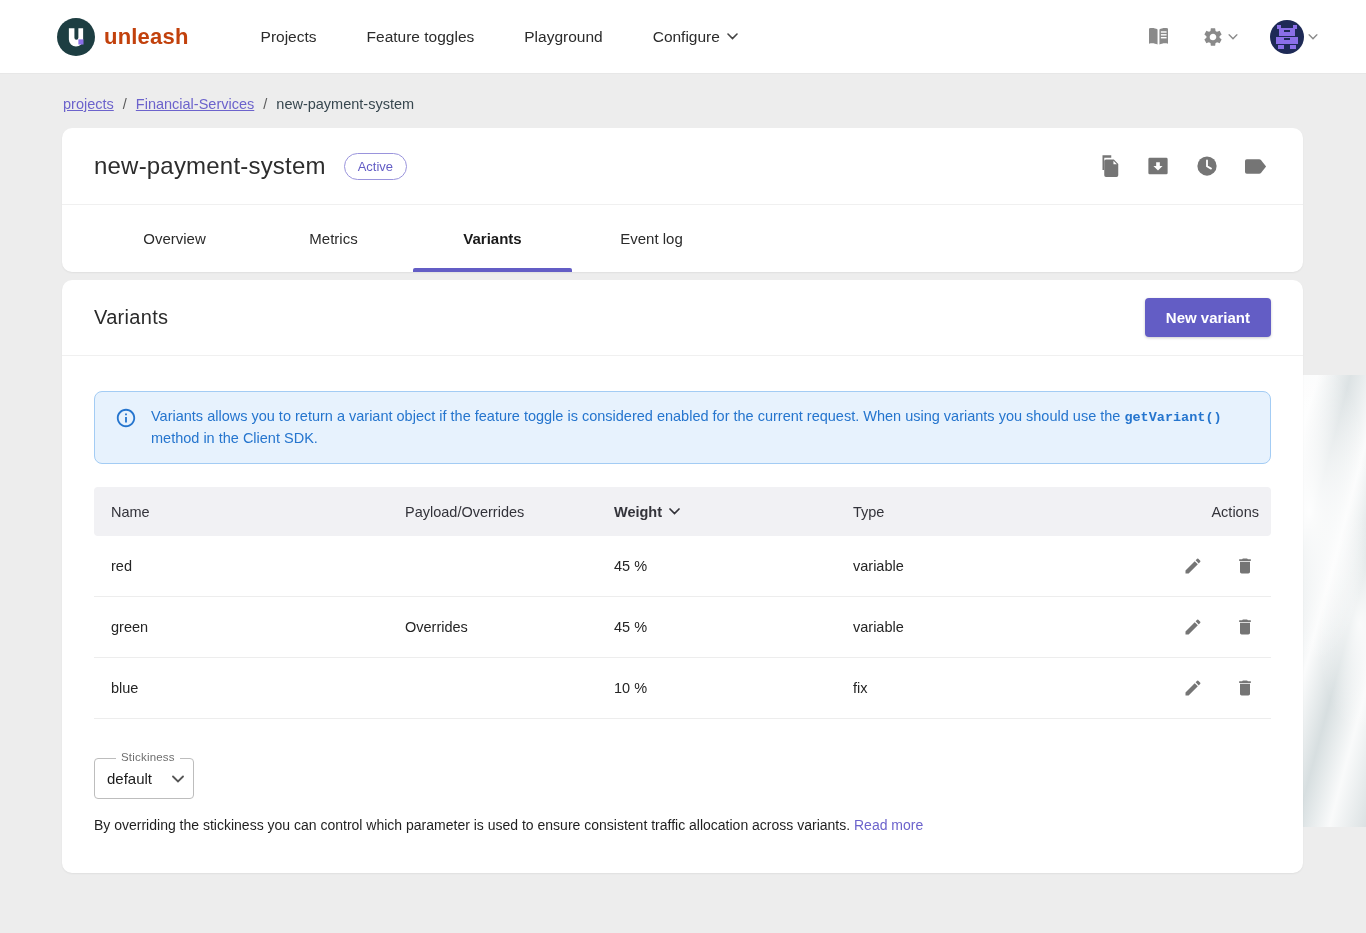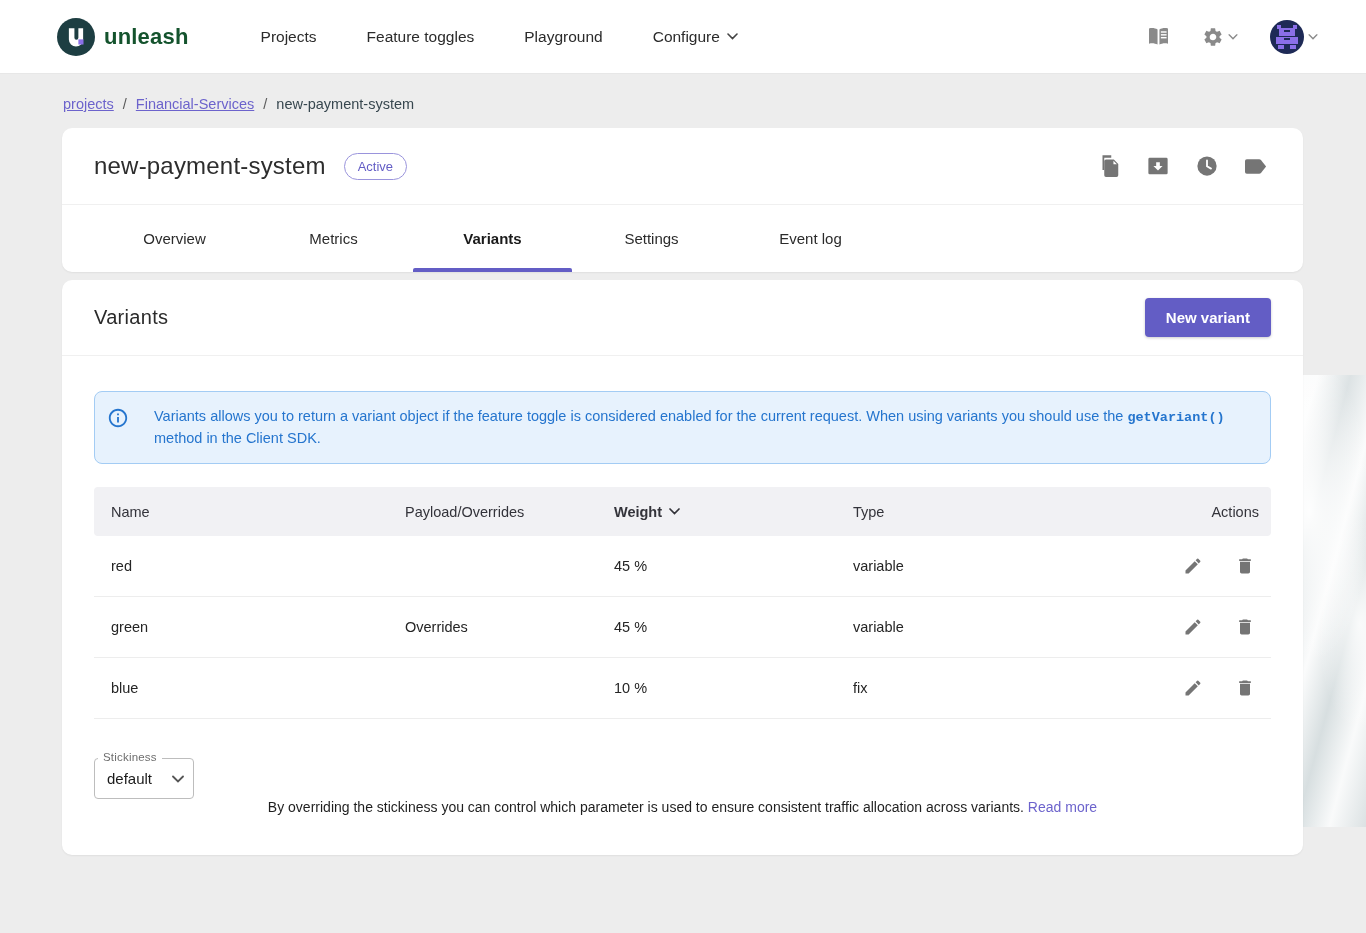--- a/index.html
+++ b/index.html
@@ -16,21 +16,21 @@
     height: 74px;
     background: #FFFFFF;
     border-bottom: 1px solid #E7E7E7;
     display: flex;
     align-items: center;
     padding: 0 44px 0 57px;
     position: relative;
     z-index: 3;
   }
   .logo { display: flex; align-items: center; gap: 9px; cursor: pointer; }
-  .logo-text { font-size: 22px; font-weight: bold; color: #14532d; letter-spacing: 0.2px; }
+  .logo-text { font-size: 22px; font-weight: bold; color: #c2410c; letter-spacing: 0.2px; }
   .nav-links { display: flex; align-items: center; gap: 50px; margin-left: 72px; }
   .nav-link {
     font-size: 15.5px; color: #2B2B2B; background: none; border: none;
     font-family: inherit; cursor: pointer; display: flex; align-items: center; gap: 7px;
   }
   .navbar-right { margin-left: auto; display: flex; align-items: center; gap: 24px; }
   .icon-btn { background: none; border: none; cursor: pointer; display: flex; align-items: center; gap: 4px; padding: 4px; }
   .avatar-circle {
     width: 34px; height: 34px; border-radius: 50%;
     background: #1E2A56; display: flex; align-items: center; justify-content: center;
@@ -89,21 +89,21 @@
     border: none; border-radius: 4px; padding: 11px 21px; cursor: pointer;
     box-shadow: 0 1px 3px rgba(0,0,0,0.2);
   }
 
   .section-body { padding: 0 32px; }
 
   
   .alert-info {
     margin-top: 35px;
     background: #E7F2FD; border: 1px solid #A3CCF4; border-radius: 8px;
-    padding: 14px 12px; display: flex; gap: 25px;
+    padding: 14px 20px; display: flex; gap: 14px;
     color: #2575CE; font-size: 14.5px; line-height: 21px;
   }
   .alert-info .code { font-family: "Liberation Mono", "DejaVu Sans Mono", monospace; font-weight: bold; font-size: 13.5px; }
   .alert-icon { flex: 0 0 auto; margin-top: 1px; }
 
   
   .variants-table { margin-top: 23px; font-size: 14.5px; }
   .t-row {
     display: grid;
     grid-template-columns: 311px 209px 239px 291px 127px;
@@ -119,26 +119,26 @@
   .t-body .t-row { height: 61px; border-bottom: 1px solid #EDEDED; color: #252525; }
 
   
   .select-field {
     margin-top: 39px; position: relative; width: 100px; height: 41px;
     border: 1px solid #BDBDBD; border-radius: 4px;
     display: flex; align-items: center; justify-content: space-between;
     padding: 0 9px 0 12px; cursor: pointer; background: #fff;
   }
   .select-label {
-    position: absolute; top: -8px; left: 3px; background: #FFFFFF;
+    position: absolute; top: -8px; left: 21px; background: #FFFFFF;
     padding: 0 5px; font-size: 11.5px; color: #6E6E6E; letter-spacing: 0.2px;
   }
   .select-value { font-size: 15px; color: #1A1A1A; }
 
-  .footer-note { font-size: 14px; color: #1F1F1F; text-align: center; }
+  .footer-note { margin-top: 18px; font-size: 14px; color: #1F1F1F; }
   .footer-note a { color: #6C63CC; cursor: pointer; }
 
   
   .bg-texture {
     position: absolute; right: 0; top: 375px; width: 63px; height: 452px;
     z-index: 1;
     background:
       radial-gradient(90px 220px at 10% 30%, rgba(255,255,255,0.95), rgba(255,255,255,0) 70%),
       radial-gradient(70px 180px at 90% 55%, rgba(255,255,255,0.8), rgba(255,255,255,0) 60%),
       linear-gradient(105deg, rgba(255,255,255,0.9) 8%, rgba(216,223,225,0.55) 26%, rgba(255,255,255,0.85) 44%, rgba(208,217,219,0.6) 62%, rgba(255,255,255,0.8) 80%, rgba(214,221,223,0.55) 100%),
@@ -272,21 +272,20 @@
             <path d="M2 1 h13.5 a2.5 2.5 0 0 1 1.9 .9 L23 9 l-5.6 7.1 a2.5 2.5 0 0 1 -1.9 .9 H2 a2 2 0 0 1 -2 -2 V3 a2 2 0 0 1 2 -2 z"></path>
           </svg>
         </span>
       </button>
     </div>
   </div>
   <div class="tabs-row">
     <button class="tab"><span>Overview</span></button>
     <button class="tab"><span>Metrics</span></button>
     <button class="tab active"><span>Variants</span></button>
-    <button class="tab"><span>Settings</span></button>
     <button class="tab"><span>Event log</span></button>
   </div>
 </section>
 
 <section class="card main-card">
   <div class="section-header">
     <h2 class="section-title">Variants</h2>
     <button class="primary-btn">New variant</button>
   </div>
 

